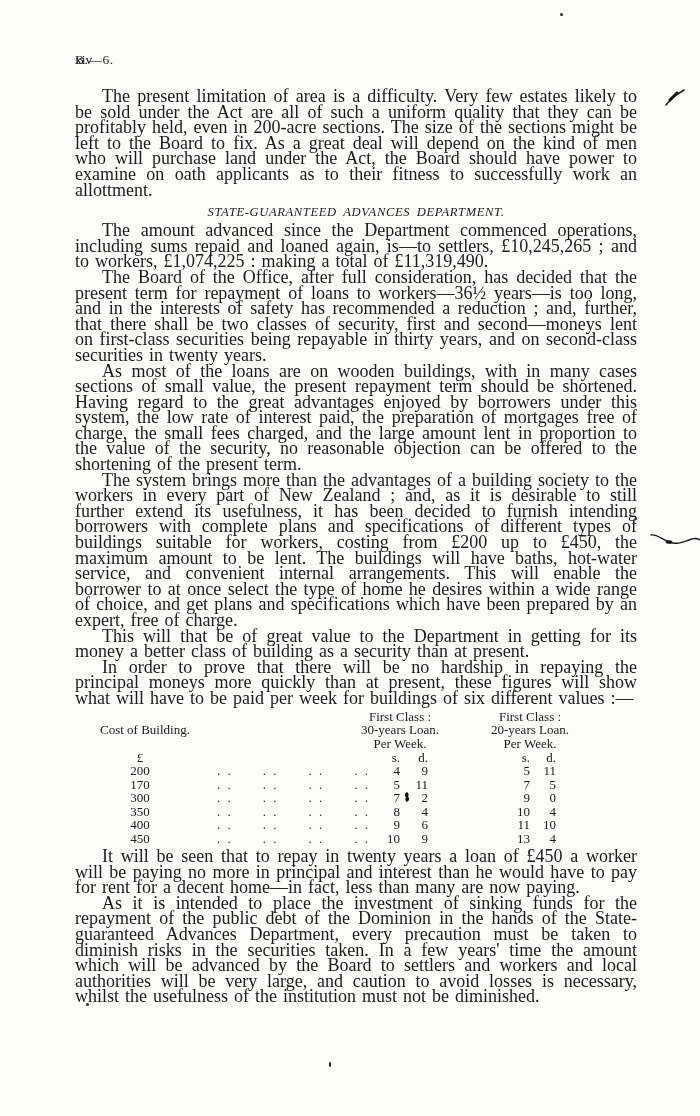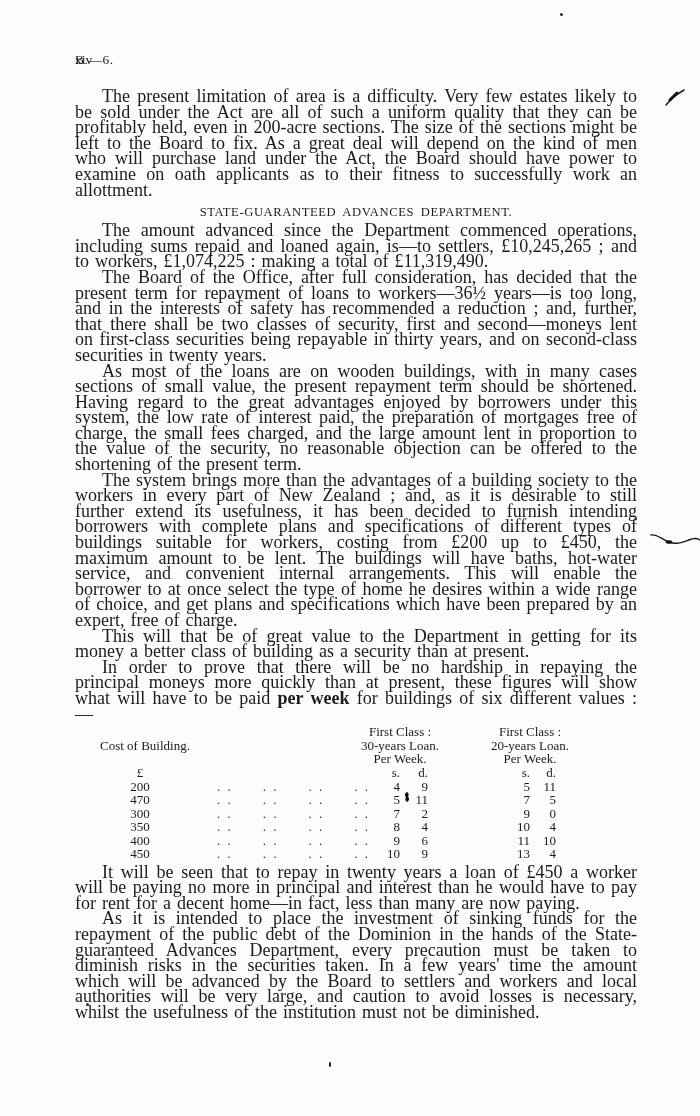--- a/index.html
+++ b/index.html
@@ -27,23 +27,24 @@
   }
   .first-para { margin-top:21px; }
 
   .section-heading {
     margin:7px 0 3px 0;
     font-size:12.6px;
     font-weight:normal;
     text-align:center;
     letter-spacing:0.6px;
     word-spacing:3px;
+    font-style:italic;
   }
 
-  .bold { font-weight:bold; }
+  .bold { font-weight:normal; }
 
   
   .fin-table { margin:3px 0 4px 0; font-size:13px; line-height:13.5px; }
   .ft-head { position:relative; height:41px; }
   .ft-head-col { position:absolute; top:0; width:190px; text-align:center; }
   .ft-head-fc { left:230px; }
   .ft-head-sc { left:360px; }
   .ft-cost-label { position:absolute; left:25px; top:13.5px;text-align:right; }
 
   .ft-row { display:flex; }
@@ -120,21 +121,21 @@
           <span class="leader">. .</span>
         </div>
         <div class="c-fs">4</div>
         <div class="c-fd">9</div>
         <div class="c-gap"></div>
         <div class="c-ss">5</div>
         <div class="c-sd2">11</div>
       </div>
 
       <div class="ft-row">
-        <div class="c-cost">470</div>
+        <div class="c-cost">170</div>
         <div class="c-lead">
           <span class="leader">. .</span>
           <span class="leader">. .</span>
           <span class="leader">. .</span>
           <span class="leader">. .</span>
         </div>
         <div class="c-fs">5</div>
         <div class="c-fd">11</div>
         <div class="c-gap"></div>
         <div class="c-ss">7</div>

